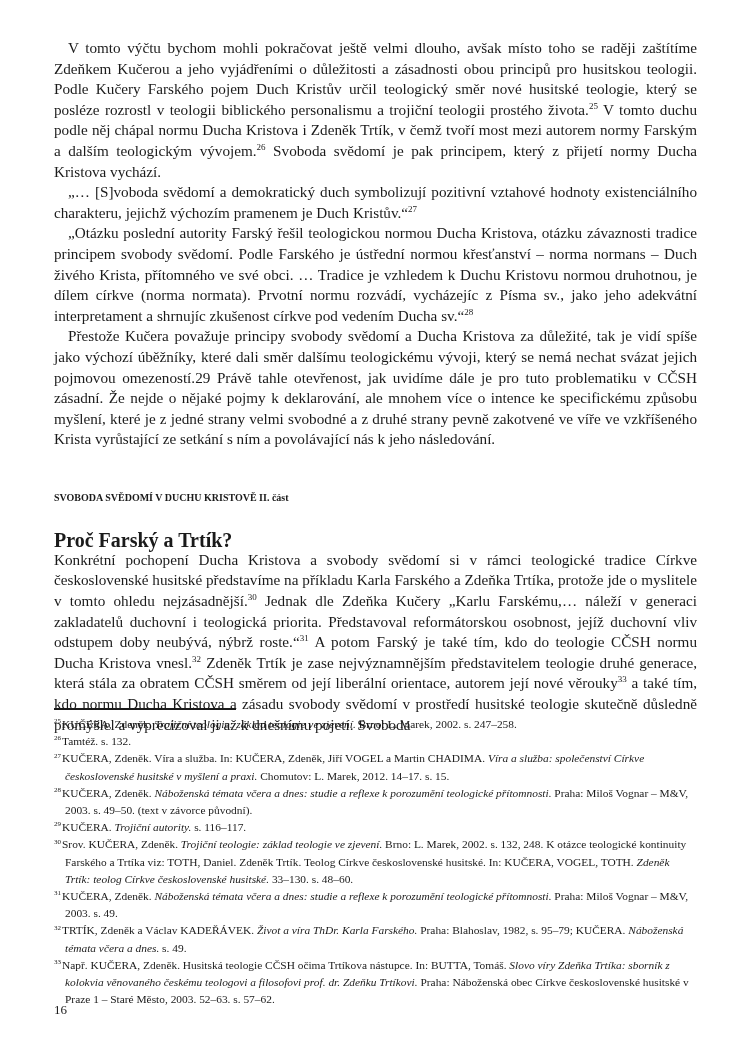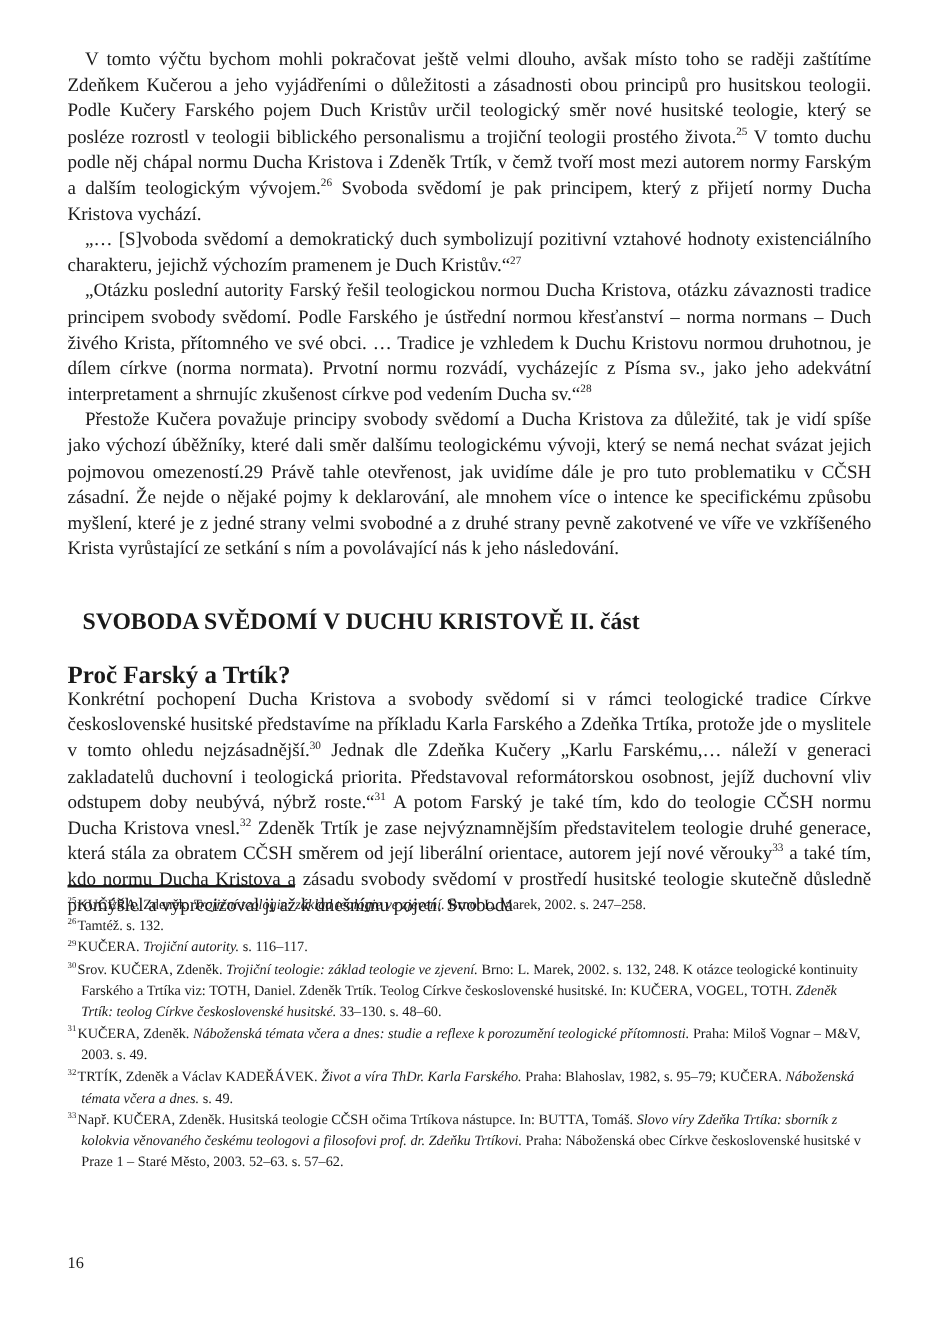--- a/index.html
+++ b/index.html
@@ -1,21 +1,21 @@
 <!DOCTYPE html>
 <html><head>
 <meta charset="utf-8">
 <style>
   html, body { margin: 0; padding: 0; background: #ffffff; }
   body { width: 750px; height: 1060px; position: relative; overflow: hidden; color: #1a1a1a; }
   .page { position: absolute; left: 54px; top: 38px; width: 643px; font-family: "Liberation Serif", serif; }
   .body-text { font-size: 15.2px; line-height: 20.6px; text-align: justify; margin: 0; }
   .indent { text-indent: 14px; }
   sup.fn { font-size: 9px; line-height: 0; vertical-align: super; }
-  .section-title { font-family: "Liberation Serif", serif; font-weight: bold; font-size: 19px; margin: 38px 0 0 12px; line-height: 20px; }
+  .section-title { font-family: "Liberation Serif", serif; font-weight: bold; font-size: 10px; margin: 38px 0 0 0; line-height: 20px; }
   .sub-title { font-weight: bold; font-size: 20px; margin: 22px 0 0 0; line-height: 20px; }
   .separator { position: absolute; left: 54px; top: 708px; width: 182px; height: 0; border-top: 2px solid #1a1a1a; }
   .footnotes { position: absolute; left: 54px; top: 716px; width: 643px; font-family: "Liberation Serif", serif; font-size: 11.4px; line-height: 17.2px; }
   .fn-item { padding-left: 11px; text-indent: -11px; margin: 0; }
   .fn-num { font-size: 7px; vertical-align: super; line-height: 0; margin-right: 1px; }
   .fn-item i { font-style: italic; text-align: right; }
   .page-number { position: absolute; left: 54px; top: 1002px; font-family: "Liberation Serif", serif; font-size: 13px; }
 </style>
 </head>
 <body>
@@ -27,20 +27,22 @@
   <p class="body-text indent"><span>Přestože Kučera považuje principy svobody svědomí a Ducha Kristova za důležité, tak je vidí spíše jako výchozí úběžníky, které dali směr dalšímu teologickému vývoji, který se nemá nechat svázat jejich pojmovou omezeností.29 Právě tahle otevřenost, jak uvidíme dále je pro tuto problematiku v CČSH zásadní. Že nejde o nějaké pojmy k deklarování, ale mnohem více o intence ke specifickému způsobu myšlení, které je z jedné strany velmi svobodné a z druhé strany pevně zakotvené ve víře ve vzkříšeného Krista vyrůstající ze setkání s ním a povolávající nás k jeho následování.</span></p>
   <h2 class="section-title">SVOBODA SVĚDOMÍ V DUCHU KRISTOVĚ II. část</h2>
   <h3 class="sub-title">Proč Farský a Trtík?</h3>
   <p class="body-text"><span>Konkrétní pochopení Ducha Kristova a svobody svědomí si v rámci teologické tradice Církve československé husitské představíme na příkladu Karla Farského a Zdeňka Trtíka, protože jde o myslitele v tomto ohledu nejzásadnější.</span><sup class="fn">30</sup><span> Jednak dle Zdeňka Kučery „Karlu Farskému,… náleží v generaci zakladatelů duchovní i teologická priorita. Představoval reformátorskou osobnost, jejíž duchovní vliv odstupem doby neubývá, nýbrž roste.“</span><sup class="fn">31</sup><span> A potom Farský je také tím, kdo do teologie CČSH normu Ducha Kristova vnesl.</span><sup class="fn">32</sup><span> Zdeněk Trtík je zase nejvýznamnějším představitelem teologie druhé generace, která stála za obratem CČSH směrem od její liberální orientace, autorem její nové věrouky</span><sup class="fn">33</sup><span> a také tím, kdo normu Ducha Kristova a zásadu svobody svědomí v prostředí husitské teologie skutečně důsledně promýšlel a vyprecizoval ji až k dnešnímu pojetí. Svoboda</span></p>
 </div>
 
 <div class="separator"></div>
 <div class="footnotes" id="footnotes">
     <p class="fn-item"><span class="fn-num">25</span><span>KUČERA, Zdeněk. </span><i>Trojiční teologie: základ teologie ve zjevení.</i><span> Brno: L. Marek, 2002. s. 247–258.</span></p>
     <p class="fn-item"><span class="fn-num">26</span><span>Tamtéž. s. 132.</span></p>
+    <p class="fn-item"><span class="fn-num">27</span><span>KUČERA, Zdeněk. Víra a služba. In: KUČERA, Zdeněk, Jiří VOGEL a Martin CHADIMA. </span><i>Víra a služba: společenství Církve československé husitské v myšlení a praxi.</i><span> Chomutov: L. Marek, 2012. 14–17. s. 15.</span></p>
+    <p class="fn-item"><span class="fn-num">28</span><span>KUČERA, Zdeněk. </span><i>Náboženská témata včera a dnes: studie a reflexe k porozumění teologické přítomnosti.</i><span> Praha: Miloš Vognar – M&amp;V, 2003. s. 49–50. (text v závorce původní).</span></p>
     <p class="fn-item"><span class="fn-num">29</span><span>KUČERA. </span><i>Trojiční autority.</i><span> s. 116–117.</span></p>
     <p class="fn-item"><span class="fn-num">30</span><span>Srov. KUČERA, Zdeněk. </span><i>Trojiční teologie: základ teologie ve zjevení.</i><span> Brno: L. Marek, 2002. s. 132, 248. K otázce teologické kontinuity Farského a Trtíka viz: TOTH, Daniel. Zdeněk Trtík. Teolog Církve československé husitské. In: KUČERA, VOGEL, TOTH. </span><i>Zdeněk Trtík: teolog Církve československé husitské.</i><span> 33–130. s. 48–60.</span></p>
     <p class="fn-item"><span class="fn-num">31</span><span>KUČERA, Zdeněk. </span><i>Náboženská témata včera a dnes: studie a reflexe k porozumění teologické přítomnosti.</i><span> Praha: Miloš Vognar – M&amp;V, 2003. s. 49.</span></p>
     <p class="fn-item"><span class="fn-num">32</span><span>TRTÍK, Zdeněk a Václav KADEŘÁVEK. </span><i>Život a víra ThDr. Karla Farského.</i><span> Praha: Blahoslav, 1982, s. 95–79; KUČERA. </span><i>Náboženská témata včera a dnes.</i><span> s. 49.</span></p>
     <p class="fn-item"><span class="fn-num">33</span><span>Např. KUČERA, Zdeněk. Husitská teologie CČSH očima Trtíkova nástupce. In: BUTTA, Tomáš. </span><i>Slovo víry Zdeňka Trtíka: sborník z kolokvia věnovaného českému teologovi a filosofovi prof. dr. Zdeňku Trtíkovi.</i><span> Praha: Náboženská obec Církve československé husitské v Praze 1 – Staré Město, 2003. 52–63. s. 57–62.</span></p>
   </div>
 
 <div class="page-number">16</div>
 
 </body></html>

